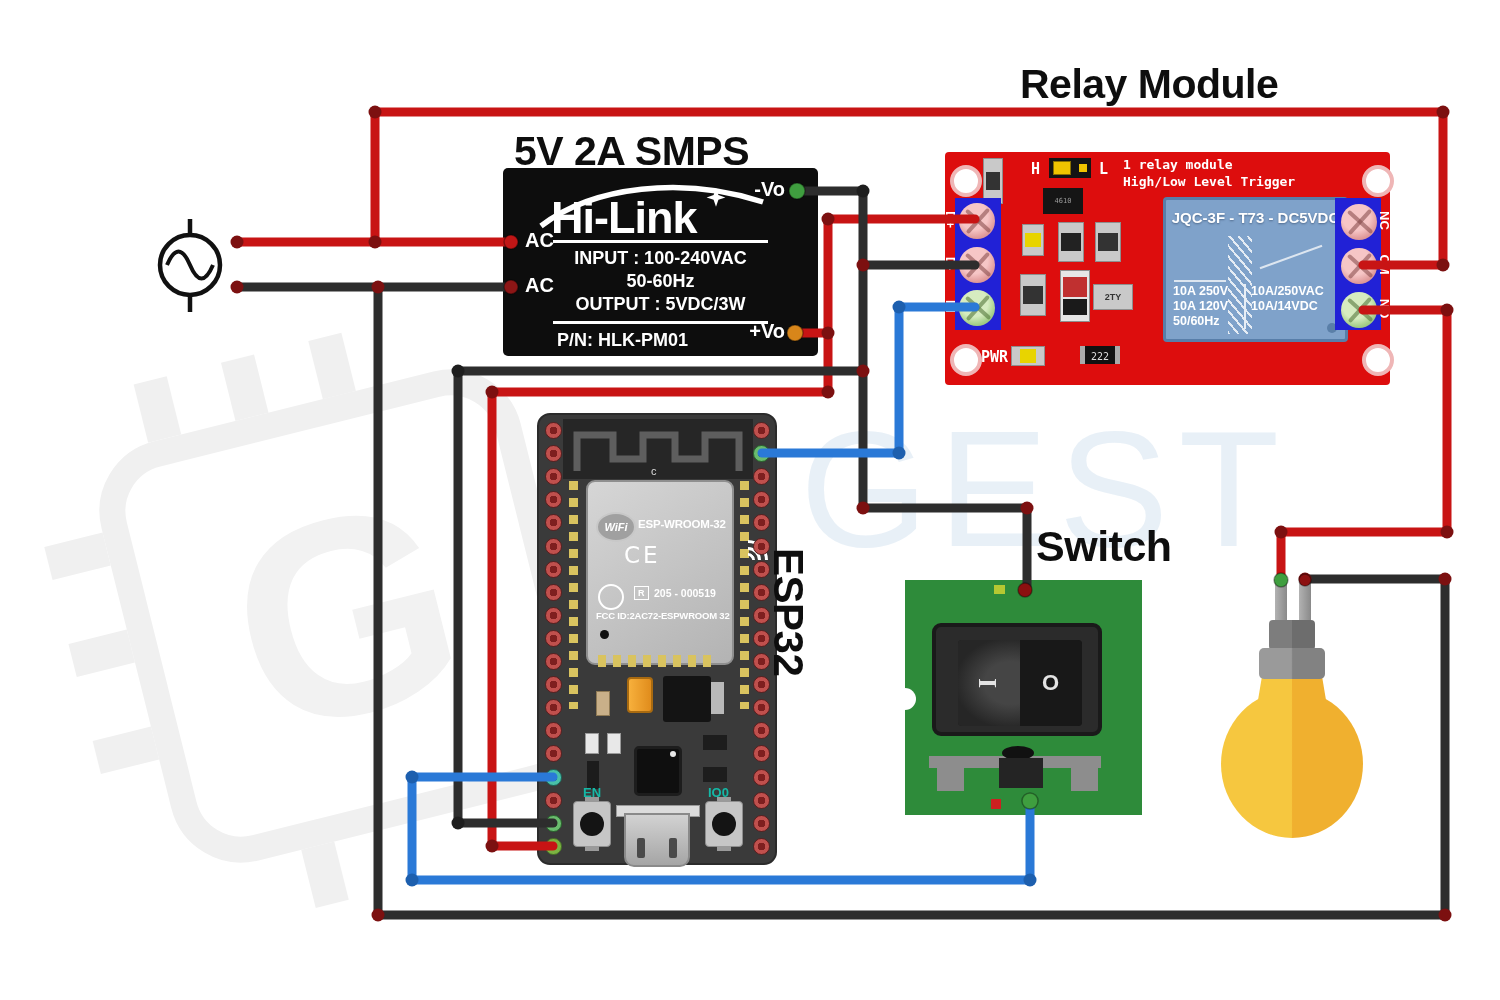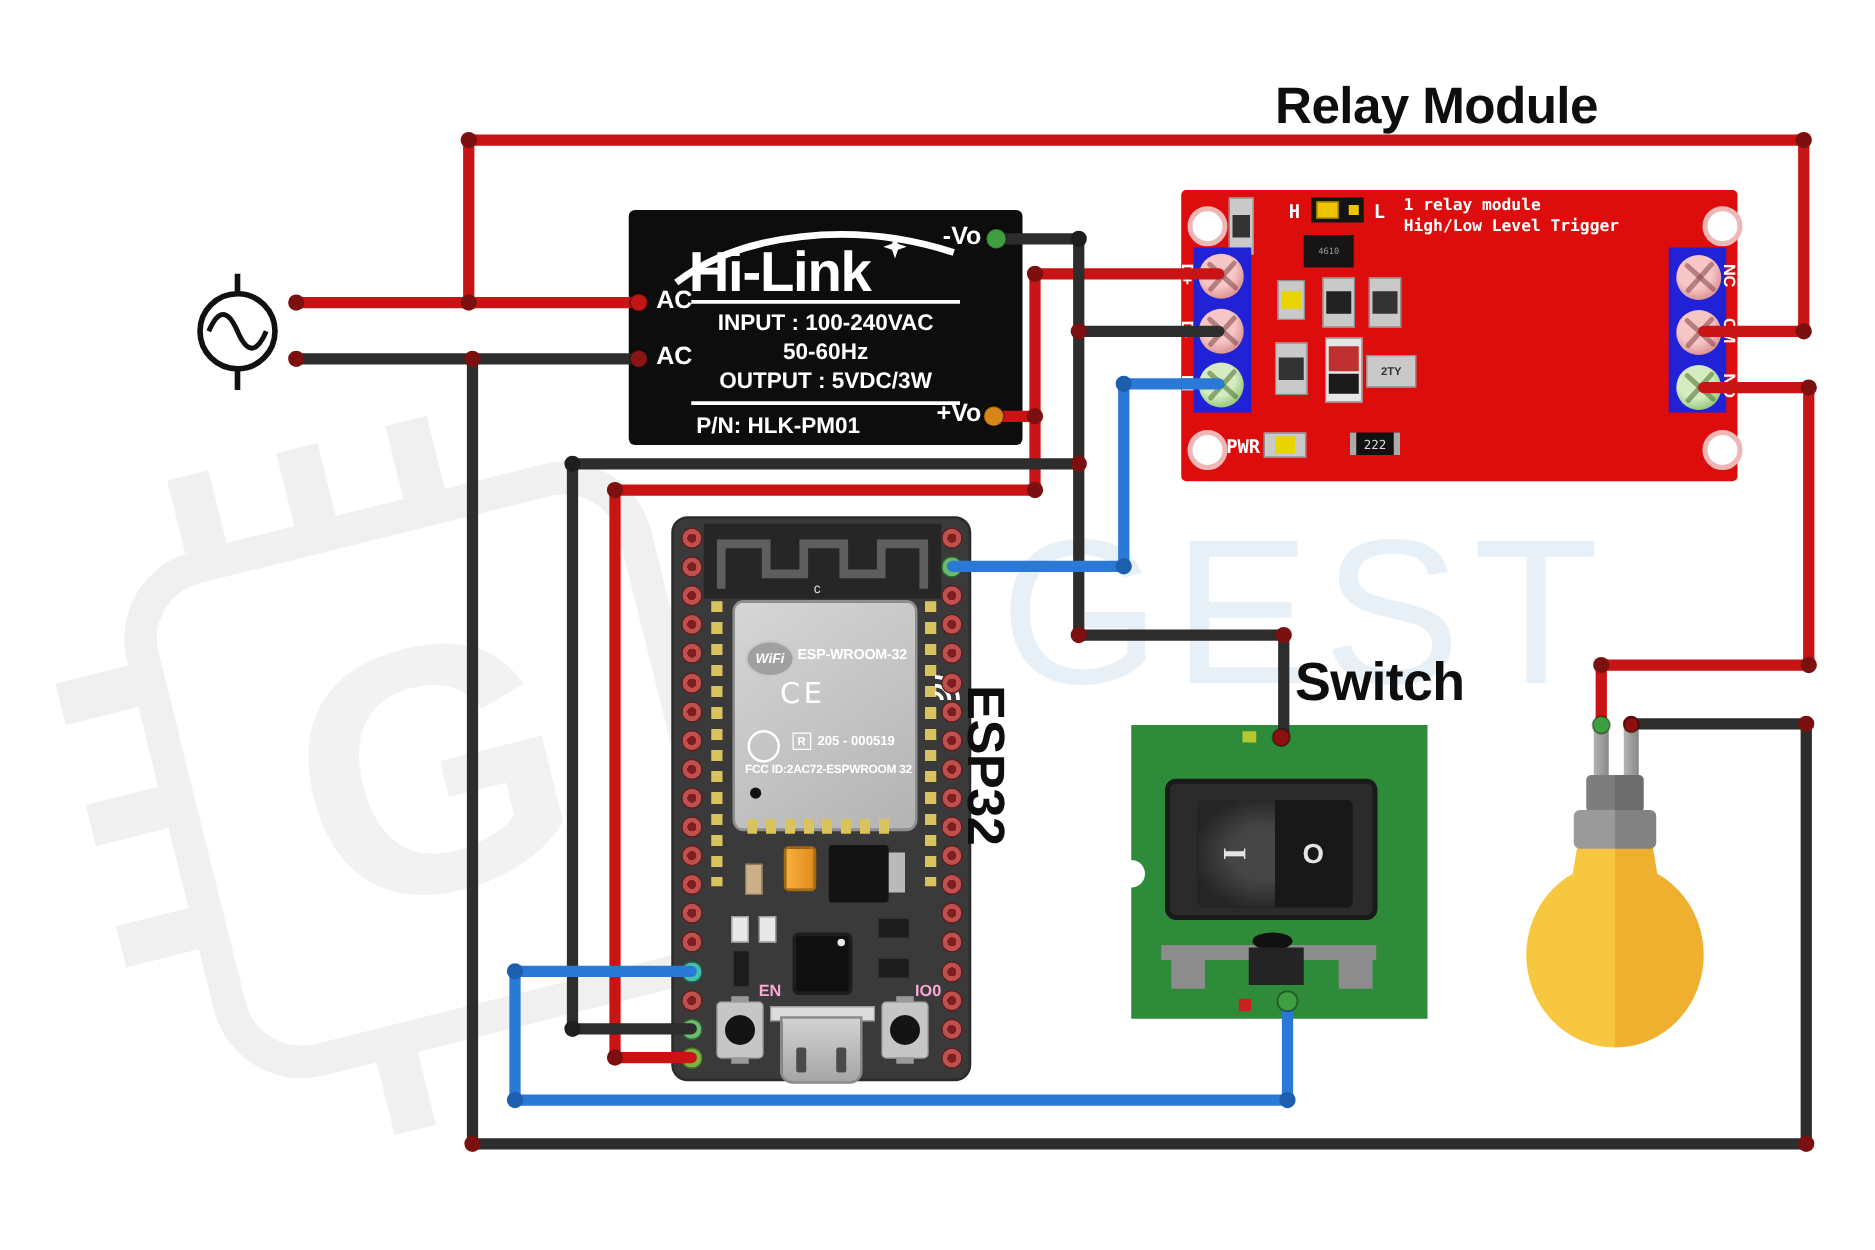--- a/index.html
+++ b/index.html
@@ -71,21 +71,21 @@
   #shield .gnd{position:absolute;left:10px;top:102px;width:22px;height:22px;border:2.5px solid #fff;border-radius:50%;}
   #shield .rbox{position:absolute;left:46px;top:104px;border:1.5px solid #fff;color:#fff;font-size:9px;font-weight:bold;padding:1px 3px;}
   #shield .rid{position:absolute;left:66px;top:105px;color:#fff;font-size:10.5px;font-weight:bold;}
   #shield .fcc{position:absolute;left:8px;top:128px;color:#fff;font-size:9.5px;font-weight:bold;letter-spacing:-0.2px;}
   #shield .bdot{position:absolute;left:12px;top:148px;width:9px;height:9px;border-radius:50%;background:#111;}
   .pin{position:absolute;width:17px;height:17px;border-radius:50%;box-sizing:border-box;
       background:radial-gradient(circle,#7e1f1f 0 34%,#c0504d 35% 72%,#8f3333 73%);border:1.5px solid #5c1f1f;z-index:2;}
   .pin.teal{background:radial-gradient(circle,#1f7e6e 0 34%,#49c0a8 35% 72%,#2f8d7a 73%);border-color:#1d6b5d;}
   .pin.green2{background:radial-gradient(circle,#2e7d32 0 34%,#6abb6e 35% 72%,#3f9142 73%);border-color:#2a6e2e;}
   .pin.vin{background:radial-gradient(circle,#b5761a 0 34%,#7cb342 35% 72%,#558b2f 73%);border-color:#4a7a28;}
-  .btnlbl{position:absolute;color:#f9a8d4;font-size:13px;font-weight:bold;margin-left:24px;}
+  .btnlbl{position:absolute;color:#14b8a6;font-size:13px;font-weight:bold;}
   .tactile{position:absolute;width:36px;height:44px;background:#c6c6c6;border-radius:4px;border:1px solid #8e8e8e;}
   .tactile::before{content:"";position:absolute;left:50%;top:50%;width:24px;height:24px;margin:-12px 0 0 -12px;
       border-radius:50%;background:#141414;}
   .tactile::after{content:"";position:absolute;left:50%;top:-5px;width:14px;height:54px;margin-left:-7px;
       background:linear-gradient(180deg,#9a9a9a 0 5px,rgba(0,0,0,0) 5px calc(100% - 5px),#9a9a9a calc(100% - 5px));}
   
   #switch{left:905px;top:580px;width:237px;height:235px;background:#2e8b3a;z-index:1;}
   #rocker-out{position:absolute;left:27px;top:43px;width:170px;height:113px;background:#2b2b2b;
       border:4px solid #1a1a1a;border-radius:9px;box-sizing:border-box;}
   #rocker-body{position:absolute;left:22px;top:13px;width:124px;height:86px;background:#1b1b1b;border-radius:4px;overflow:hidden;}
@@ -180,20 +180,37 @@
       <div class="smdcore" style="top:11px;height:18px;background:#333;"></div>
     </div>
     <div class="smdframe" style="left:115px;top:118px;width:28px;height:50px;background:#e6e6e6;">
       <div class="smdcore" style="top:28px;height:16px;background:#1a1a1a;"></div>
       <div class="smdcore" style="top:6px;height:20px;background:#c03030;"></div>
     </div>
     <div class="smdframe" style="left:148px;top:132px;width:38px;height:24px;text-align:center;">
       <span style="color:#333;font-size:9px;line-height:24px;font-weight:bold;">2TY</span>
     </div>
 
+    <div id="relaybox">
+      <div class="rname">JQC-3F - T73 - DC5VDC</div>
+      <div class="hatch"></div>
+      <div class="cl1"></div>
+      <div class="cl2"></div>
+      <div class="rat" style="left:7px;">
+        <div>10A 250V</div>
+        <div>10A 120V</div>
+        <div>50/60Hz</div>
+      </div>
+      <div class="div"></div>
+      <div class="rat" style="left:85px;">
+        <div>10A/250VAC</div>
+        <div>10A/14VDC</div>
+      </div>
+      <div style="position:absolute;right:8px;bottom:6px;width:10px;height:10px;border-radius:50%;background:#5a7fa8;"></div>
+    </div>
 
     <div class="tblock" style="left:10px;"></div>
     <div class="screw pink" style="left:14px;top:51px;"></div>
     <div class="screw pink" style="left:14px;top:95px;"></div>
     <div class="screw green" style="left:14px;top:138px;"></div>
     <div class="tlabel" style="left:-6px;top:60px;">D+</div>
     <div class="tlabel" style="left:-6px;top:104px;">D-</div>
     <div class="tlabel" style="left:-6px;top:147px;">IN</div>
 
     <div class="tblock" style="left:390px;"></div>
@@ -344,20 +361,21 @@
       <circle cx="797" cy="191" r="8" fill="#3f9e3f" stroke="rgba(0,0,0,0.35)" stroke-width="1.5"></circle>
       <circle cx="795" cy="333" r="8" fill="#d8861a" stroke="rgba(0,0,0,0.35)" stroke-width="1.5"></circle>
       <circle cx="511" cy="242" r="7" fill="#c01616" stroke="rgba(0,0,0,0.35)" stroke-width="1.5"></circle>
       <circle cx="511" cy="287" r="7" fill="#8c1616" stroke="rgba(0,0,0,0.35)" stroke-width="1.5"></circle>
       <circle cx="1025" cy="590" r="7" fill="#8c1010" stroke="rgba(0,0,0,0.35)" stroke-width="1.5"></circle>
       <circle cx="1030" cy="801" r="8" fill="#3f9e3f" stroke="rgba(0,0,0,0.35)" stroke-width="1.5"></circle>
       <circle cx="1281" cy="580" r="7" fill="#3f9e3f" stroke="rgba(0,0,0,0.35)" stroke-width="1.5"></circle>
       <circle cx="1305" cy="580" r="6" fill="#8c1010" stroke="rgba(0,0,0,0.35)" stroke-width="1.5"></circle>
     </svg>
 
+  <div class="title" id="t-smps">5V 2A SMPS</div>
   <div class="title" id="t-switch">Switch</div>
   <div class="title" id="t-relay">Relay Module</div>
   <div class="title" id="t-esp">ESP32</div>
 <div class="pin" style="left: 544.5px; top: 422px;"></div>
     <div class="pin" style="left: 544.5px; top: 445.1px;"></div>
     <div class="pin" style="left: 544.5px; top: 468.2px;"></div>
     <div class="pin" style="left: 544.5px; top: 491.3px;"></div>
     <div class="pin" style="left: 544.5px; top: 514.4px;"></div>
     <div class="pin" style="left: 544.5px; top: 537.5px;"></div>
     <div class="pin" style="left: 544.5px; top: 560.6px;"></div>

